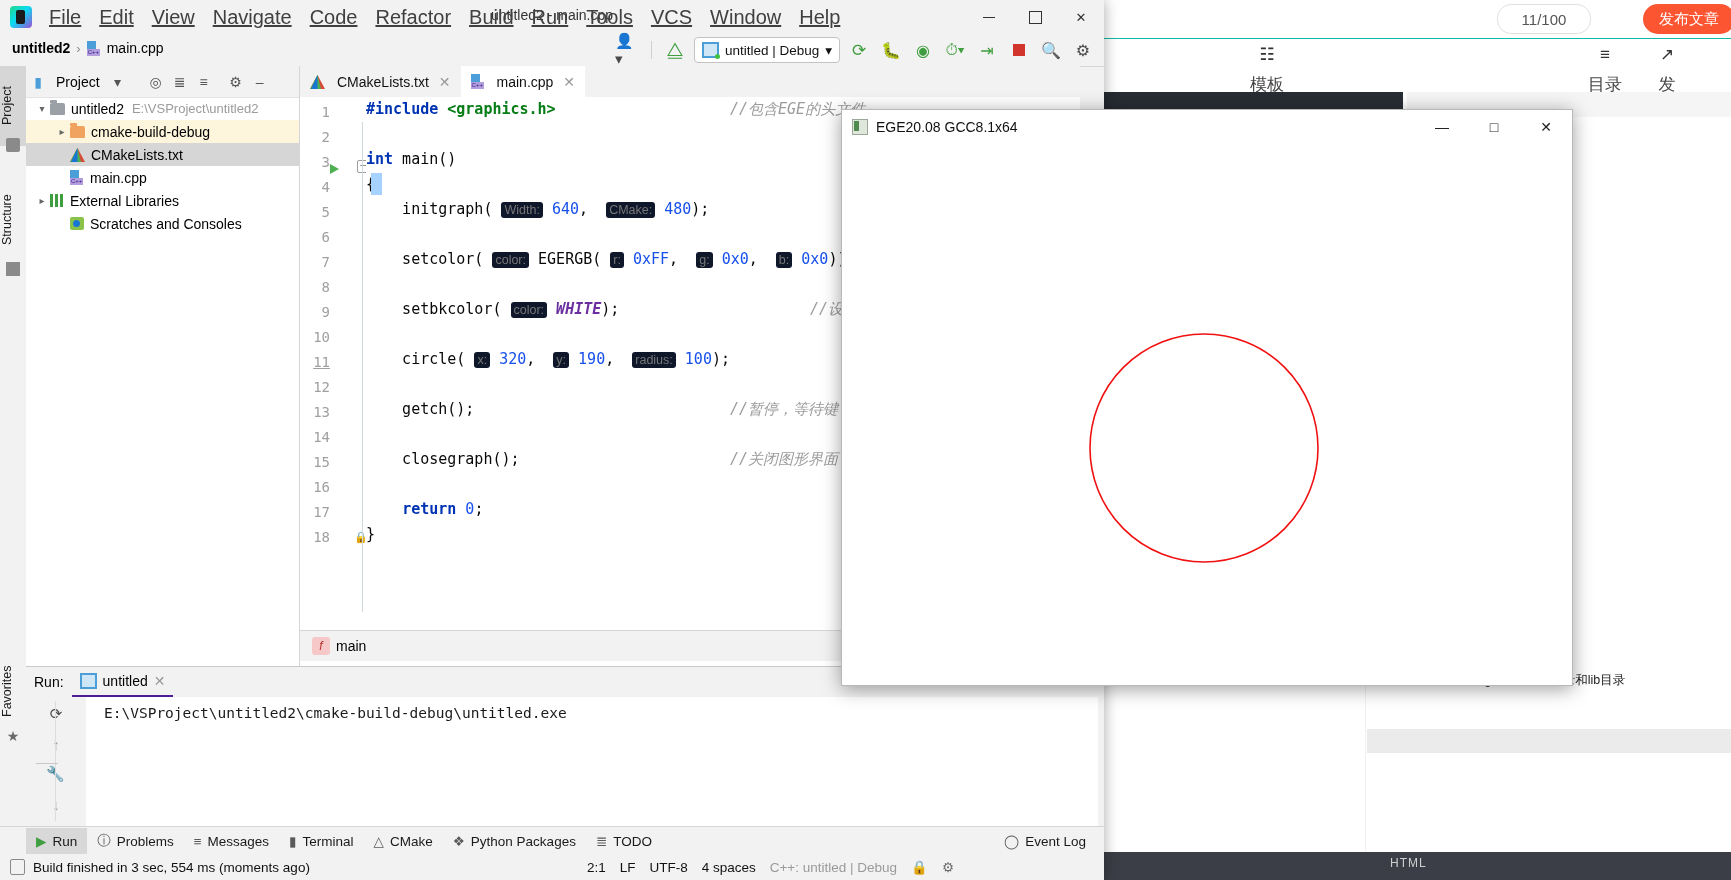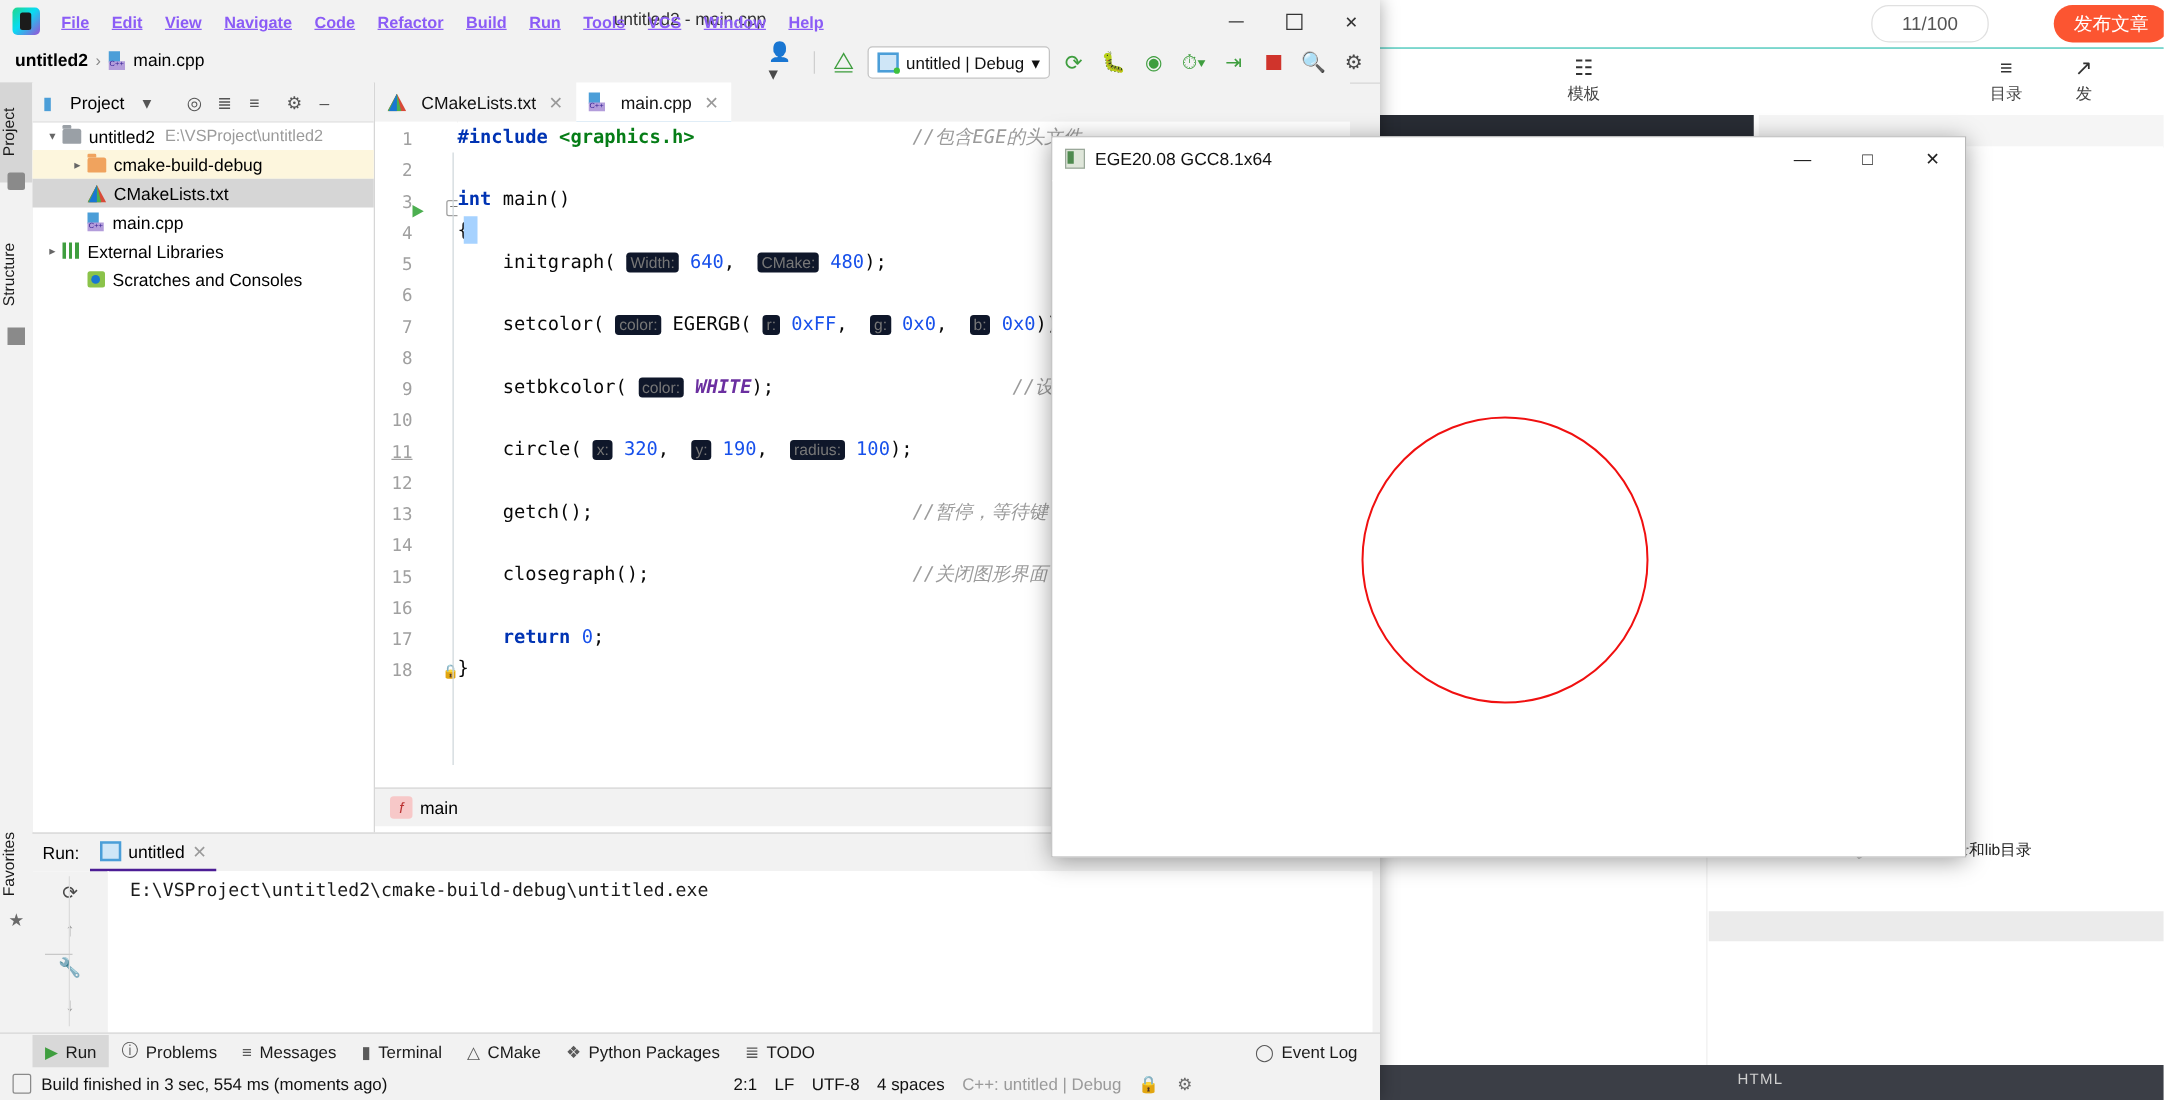--- a/index.html
+++ b/index.html
@@ -6,29 +6,29 @@
   body{
     width:1731px;height:880px;overflow:hidden;
     font-family:"Liberation Sans", sans-serif;
     font-size:13px;color:#000;background:#ffffff;
     -webkit-font-smoothing:antialiased;
   }
   .root{position:relative;width:1731px;height:880px;}
 
   
   .webpage{position:absolute;left:1100px;top:0;width:631px;height:880px;background:#fff;}
-  .wp-topbar{position:absolute;left:0;top:0;width:631px;height:38px;background:#fff;border-bottom:1px solid #14b8a6;}
+  .wp-topbar{position:absolute;left:0;top:0;width:631px;height:38px;background:#fff;border-bottom:3px solid #14b8a6;}
   .wp-count{position:absolute;right:140px;top:4px;width:92px;height:28px;border:1px solid #e0e0e0;border-radius:14px;
             background:#fff;color:#555;font-size:15px;display:flex;align-items:center;justify-content:center;}
   .wp-publish{position:absolute;right:-4px;top:4px;height:30px;padding:0 16px;background:#fc5531;color:#fff;
               border-radius:15px;font-size:15px;display:flex;align-items:center;}
   .wp-tools{position:absolute;left:0;top:39px;width:631px;height:55px;background:#fff;}
   .wp-tool{position:absolute;top:6px;width:54px;text-align:center;color:#444;}
   .wp-tool .gl{display:block;font-size:17px;line-height:20px;color:#333;}
-  .wp-tool .lb{display:block;font-size:13px;line-height:16px;margin-top:2px;}
+  .wp-tool .lb{display:block;font-size:17px;line-height:16px;margin-top:12px;}
   .wp-dark{position:absolute;left:0;top:92px;width:303px;height:25px;background:#282c34;}
   .wp-dark2{position:absolute;left:307px;top:92px;width:324px;height:25px;background:#f5f5f5;border-bottom:1px solid #eee;}
   .wp-body{position:absolute;left:0;top:117px;width:631px;height:763px;background:#fff;}
   .wp-left{position:absolute;left:0;top:0;width:265px;height:763px;background:#fff;border-right:1px solid #f0f0f0;}
   .wp-toc{position:absolute;left:285px;top:530px;width:346px;font-size:12.5px;color:#222;line-height:22px;}
   .wp-toc div{white-space:nowrap;overflow:hidden;}
   .wp-toc .i2{padding-left:18px;}
   .wp-toc .i3{padding-left:36px;}
   .wp-grayband{position:absolute;left:267px;top:612px;width:364px;height:24px;background:#ebebeb;}
   .wp-footer{position:absolute;left:0;top:852px;width:631px;height:28px;background:#3b3e46;}
@@ -40,21 +40,21 @@
 
   
   .ide{position:absolute;left:0;top:0;width:1104px;height:880px;background:#f2f2f2;
        box-shadow:0 0 14px rgba(0,0,0,.35);}
 
   .titlebar{position:absolute;left:0;top:0;width:1104px;height:34px;background:#f2f2f2;}
   .app-logo{position:absolute;left:10px;top:6px;width:22px;height:22px;border-radius:4px;
             background:linear-gradient(135deg,#21d789 0%,#09dcf3 45%,#9b4fd6 100%);}
   .app-logo::after{content:"";position:absolute;left:6px;top:4px;width:9px;height:14px;background:#1b1b1b;border-radius:2px;}
   .menubar{position:absolute;left:40px;top:5px;height:25px;display:flex;align-items:center;}
-  .menu-item{padding:2px 9px;font-size:13px;color:#8b5cf6;font-weight:bold;}
+  .menu-item{padding:2px 9px;font-size:20px;color:#404040;}
   .menu-item u{text-decoration:underline;}
   .win-title{position:absolute;left:0;top:7px;width:1104px;text-align:center;font-size:14px;color:#333;}
   .win-btns{position:absolute;right:0;top:0;height:34px;display:flex;}
   .win-btn{width:46px;height:34px;display:flex;align-items:center;justify-content:center;color:#333;font-size:13px;}
   .win-btn .bx{width:11px;height:11px;border:1px solid #333;}
   .win-btn .bm{width:12px;height:1px;background:#333;}
 
   
   .navbar{position:absolute;left:0;top:34px;width:1104px;height:32px;background:#f2f2f2;border-bottom:1px solid #d6d6d6;}
   .crumb{position:absolute;left:12px;top:6px;display:flex;align-items:center;font-size:14px;}

